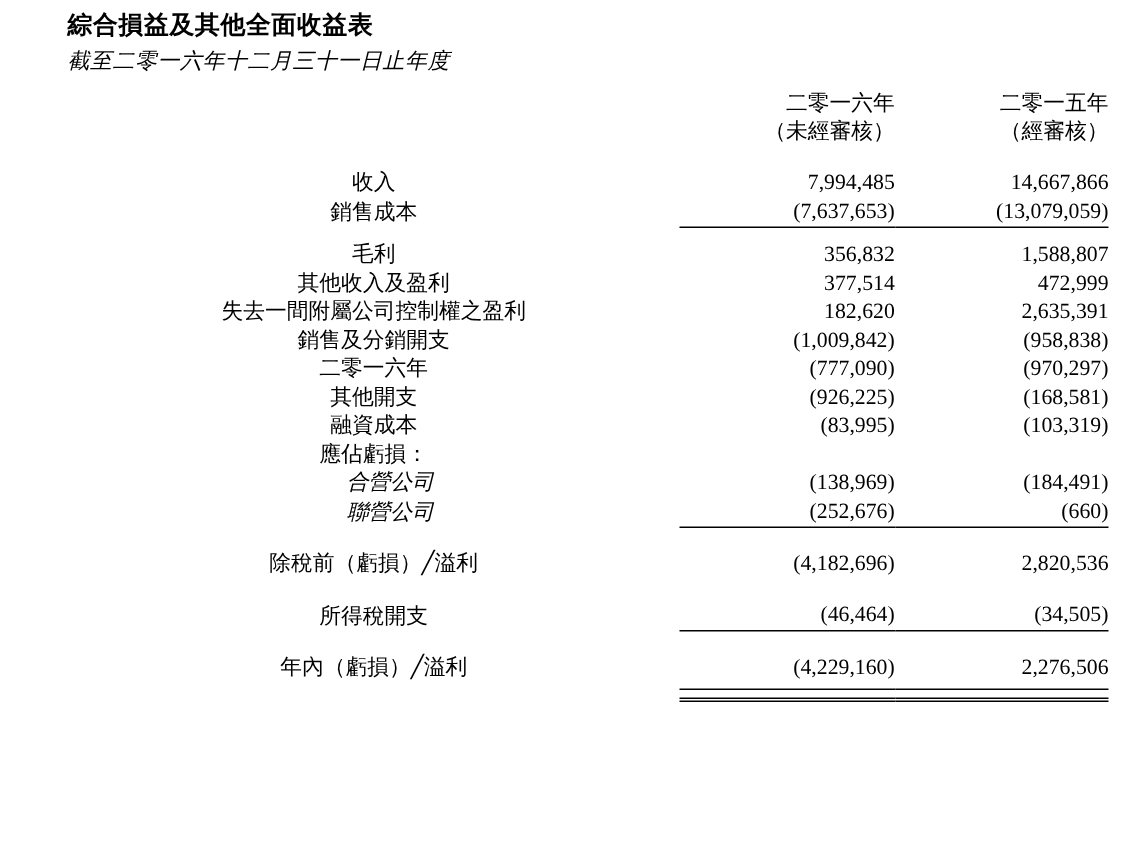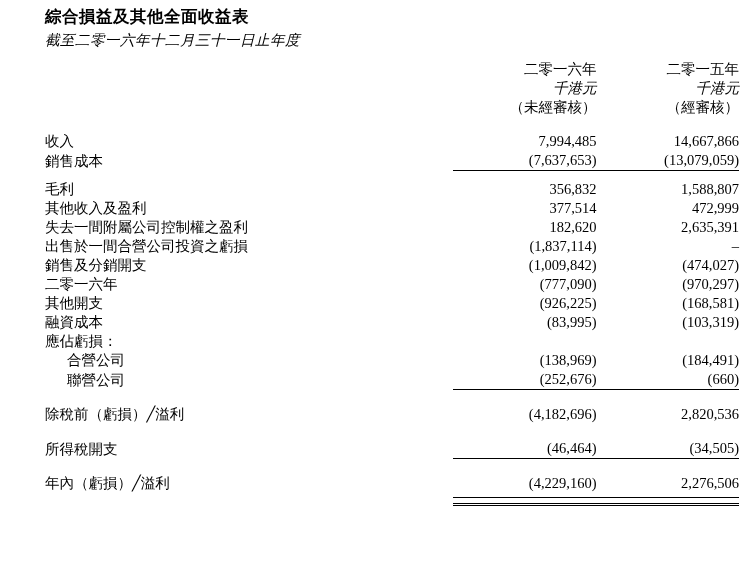--- a/index.html
+++ b/index.html
@@ -47,39 +47,39 @@
     border-collapse: collapse;
     font-size: 14.5px;
   }
   table.stmt td {
     padding: 0;
     vertical-align: bottom;
     line-height: 19px;
   }
   td.label {
     width: 400px;
-    text-align: left;
+    text-align: center;
     white-space: nowrap;
     margin-top: 40px;
   }
   td.col {
     width: 147px;
     text-align: right;
     white-space: nowrap;
     padding-right: 4px;
   }
   td.colb {
     width: 147px;
     text-align: right;
     white-space: nowrap;
     padding-right: 0px;
   }
   .bold { font-weight: normal; }
   .ital { font-style: italic; }
-  .indent { padding-left: 22px !important; }
+  .indent { padding-left: 22px !important; font-style: italic; }
   .hdr td { line-height: 20px; }
   .spacer-sm td { height: 9px; line-height: 9px; font-size: 1px; }
   .spacer-md td { height: 15px; line-height: 15px; font-size: 1px; }
   .spacer-xs td { height: 4px; line-height: 4px; font-size: 1px; }
   .rule-line td.col, .rule-line td.colb {
     border-top: 1px solid #000;
     height: 0;
     line-height: 0;
     font-size: 1px;
   }
@@ -101,25 +101,20 @@
 
   <table class="stmt">
     <tbody>
       <tr class="hdr">
         <td class="label"></td>
         <td class="col bold">二零一六年</td>
         <td class="colb">二零一五年</td>
       </tr>
       <tr class="hdr">
         <td class="label"></td>
-        <td class="col bold ital">千港元</td>
-        <td class="colb ital">千港元</td>
-      </tr>
-      <tr class="hdr">
-        <td class="label"></td>
         <td class="col bold">（未經審核）</td>
         <td class="colb">（經審核）</td>
       </tr>
 
       <tr class="spacer-md">
           <td class="label"></td>
           <td class="col"></td>
           <td class="colb"></td>
         </tr>
 
@@ -154,28 +149,23 @@
         <td class="label">其他收入及盈利</td>
         <td class="col bold">377,514</td>
         <td class="colb">472,999</td>
       </tr>
       <tr>
         <td class="label">失去一間附屬公司控制權之盈利</td>
         <td class="col bold">182,620</td>
         <td class="colb">2,635,391</td>
       </tr>
       <tr>
-        <td class="label">出售於一間合營公司投資之虧損</td>
-        <td class="col bold">(1,837,114)</td>
-        <td class="colb">–</td>
-      </tr>
-      <tr>
         <td class="label">銷售及分銷開支</td>
         <td class="col bold">(1,009,842)</td>
-        <td class="colb">(474,027)</td>
+        <td class="colb">(958,838)</td>
       </tr>
       <tr>
         <td class="label">二零一六年</td>
         <td class="col bold">(777,090)</td>
         <td class="colb">(970,297)</td>
       </tr>
       <tr>
         <td class="label">其他開支</td>
         <td class="col bold">(926,225)</td>
         <td class="colb">(168,581)</td>

